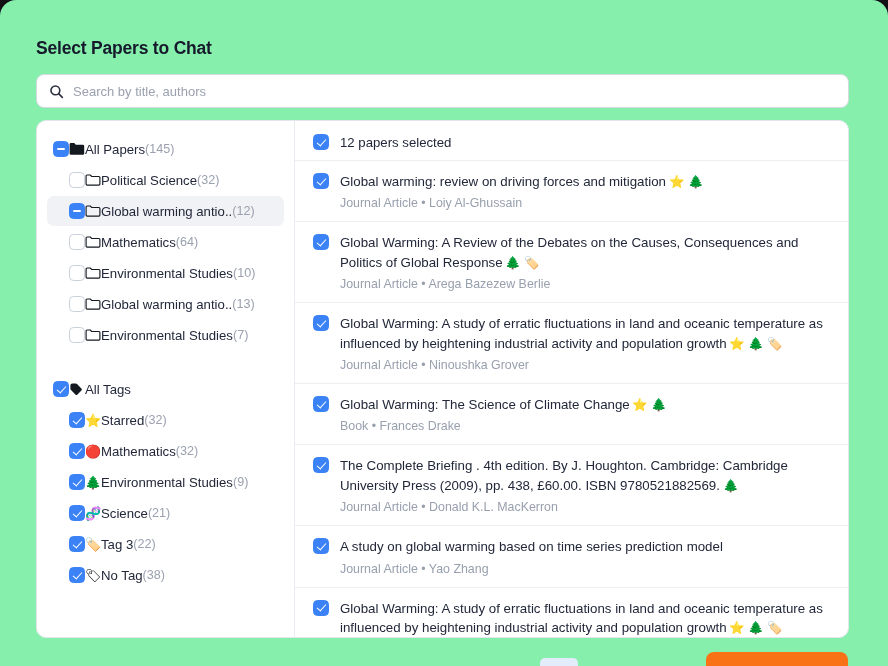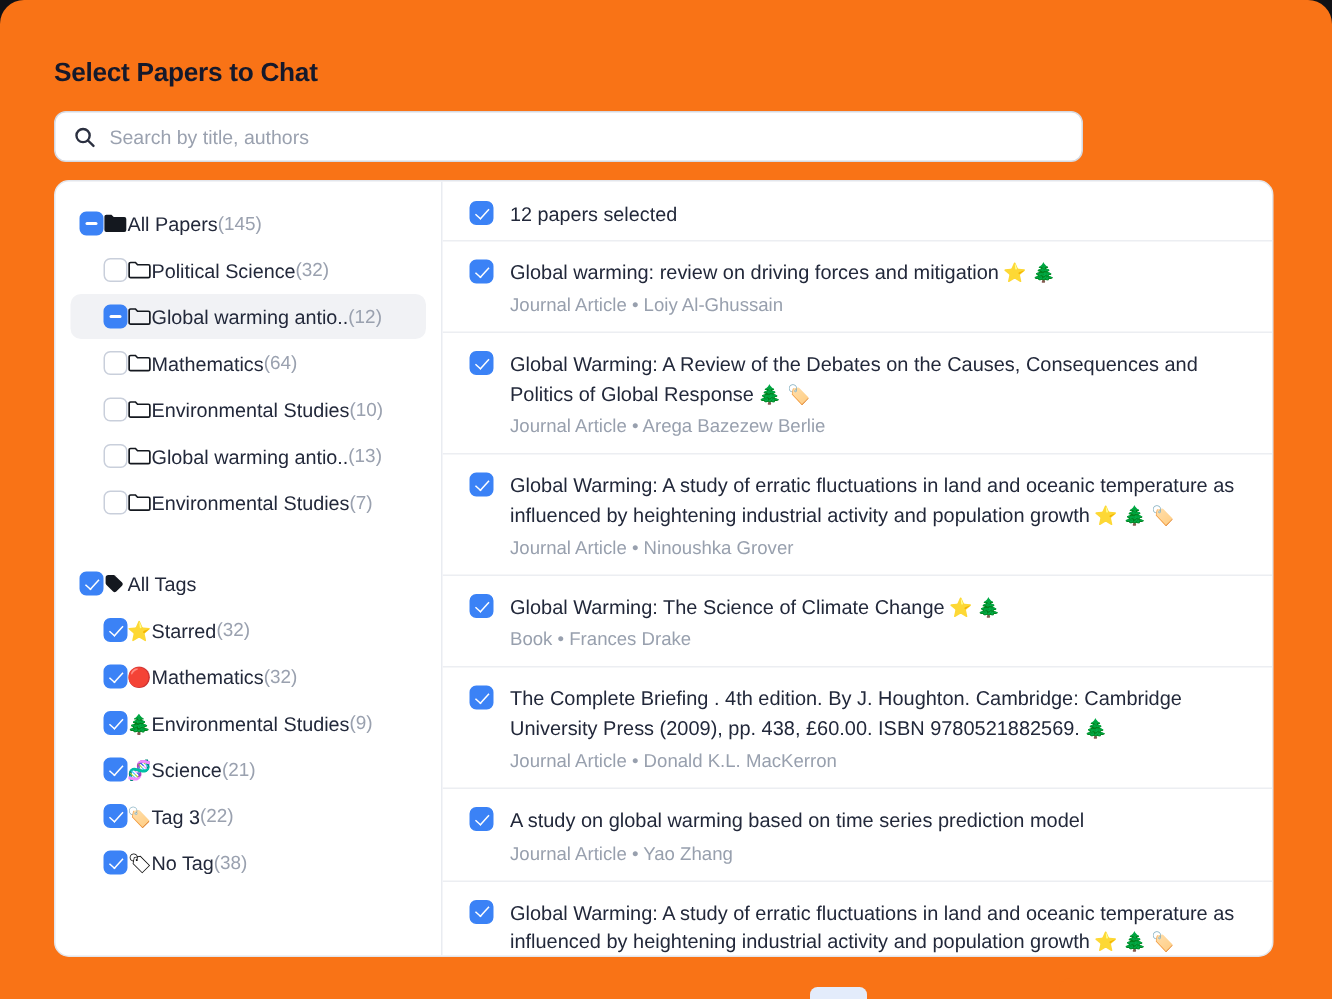--- a/index.html
+++ b/index.html
@@ -6,38 +6,38 @@
   html, body {
     width: 888px; height: 666px;
     font-family: "Liberation Sans", sans-serif;
     background: #111115;
     overflow: hidden;
   }
   .modal {
     position: absolute;
     left: 0; top: 0;
     width: 888px; height: 666px;
-    background: #f97316;
+    background: #86efac;
     border-radius: 16px 16px 0 0;
     overflow: hidden;
     padding-left: 40px;
   }
   .modal-title {
     position: absolute;
     left: 36px; top: 38px;
     font-size: 17.5px;
     font-weight: bold;
     color: #15192b;
     letter-spacing: -0.2px;
   }
   
   .search-wrap {
     position: absolute;
     left: 36px; top: 74px;
-    width: 686px; height: 34px;
+    width: 813px; height: 34px;
     border: 1px solid #d5d9e2;
     border-radius: 8px;
     background: #fff;
     display: flex;
     align-items: center;
     padding: 0 12px;
   }
   .search-icon { width: 15px; height: 15px; flex: 0 0 auto; margin-right: 9px; color:#2b3040; }
   .search-input {
     border: 0; outline: 0;

